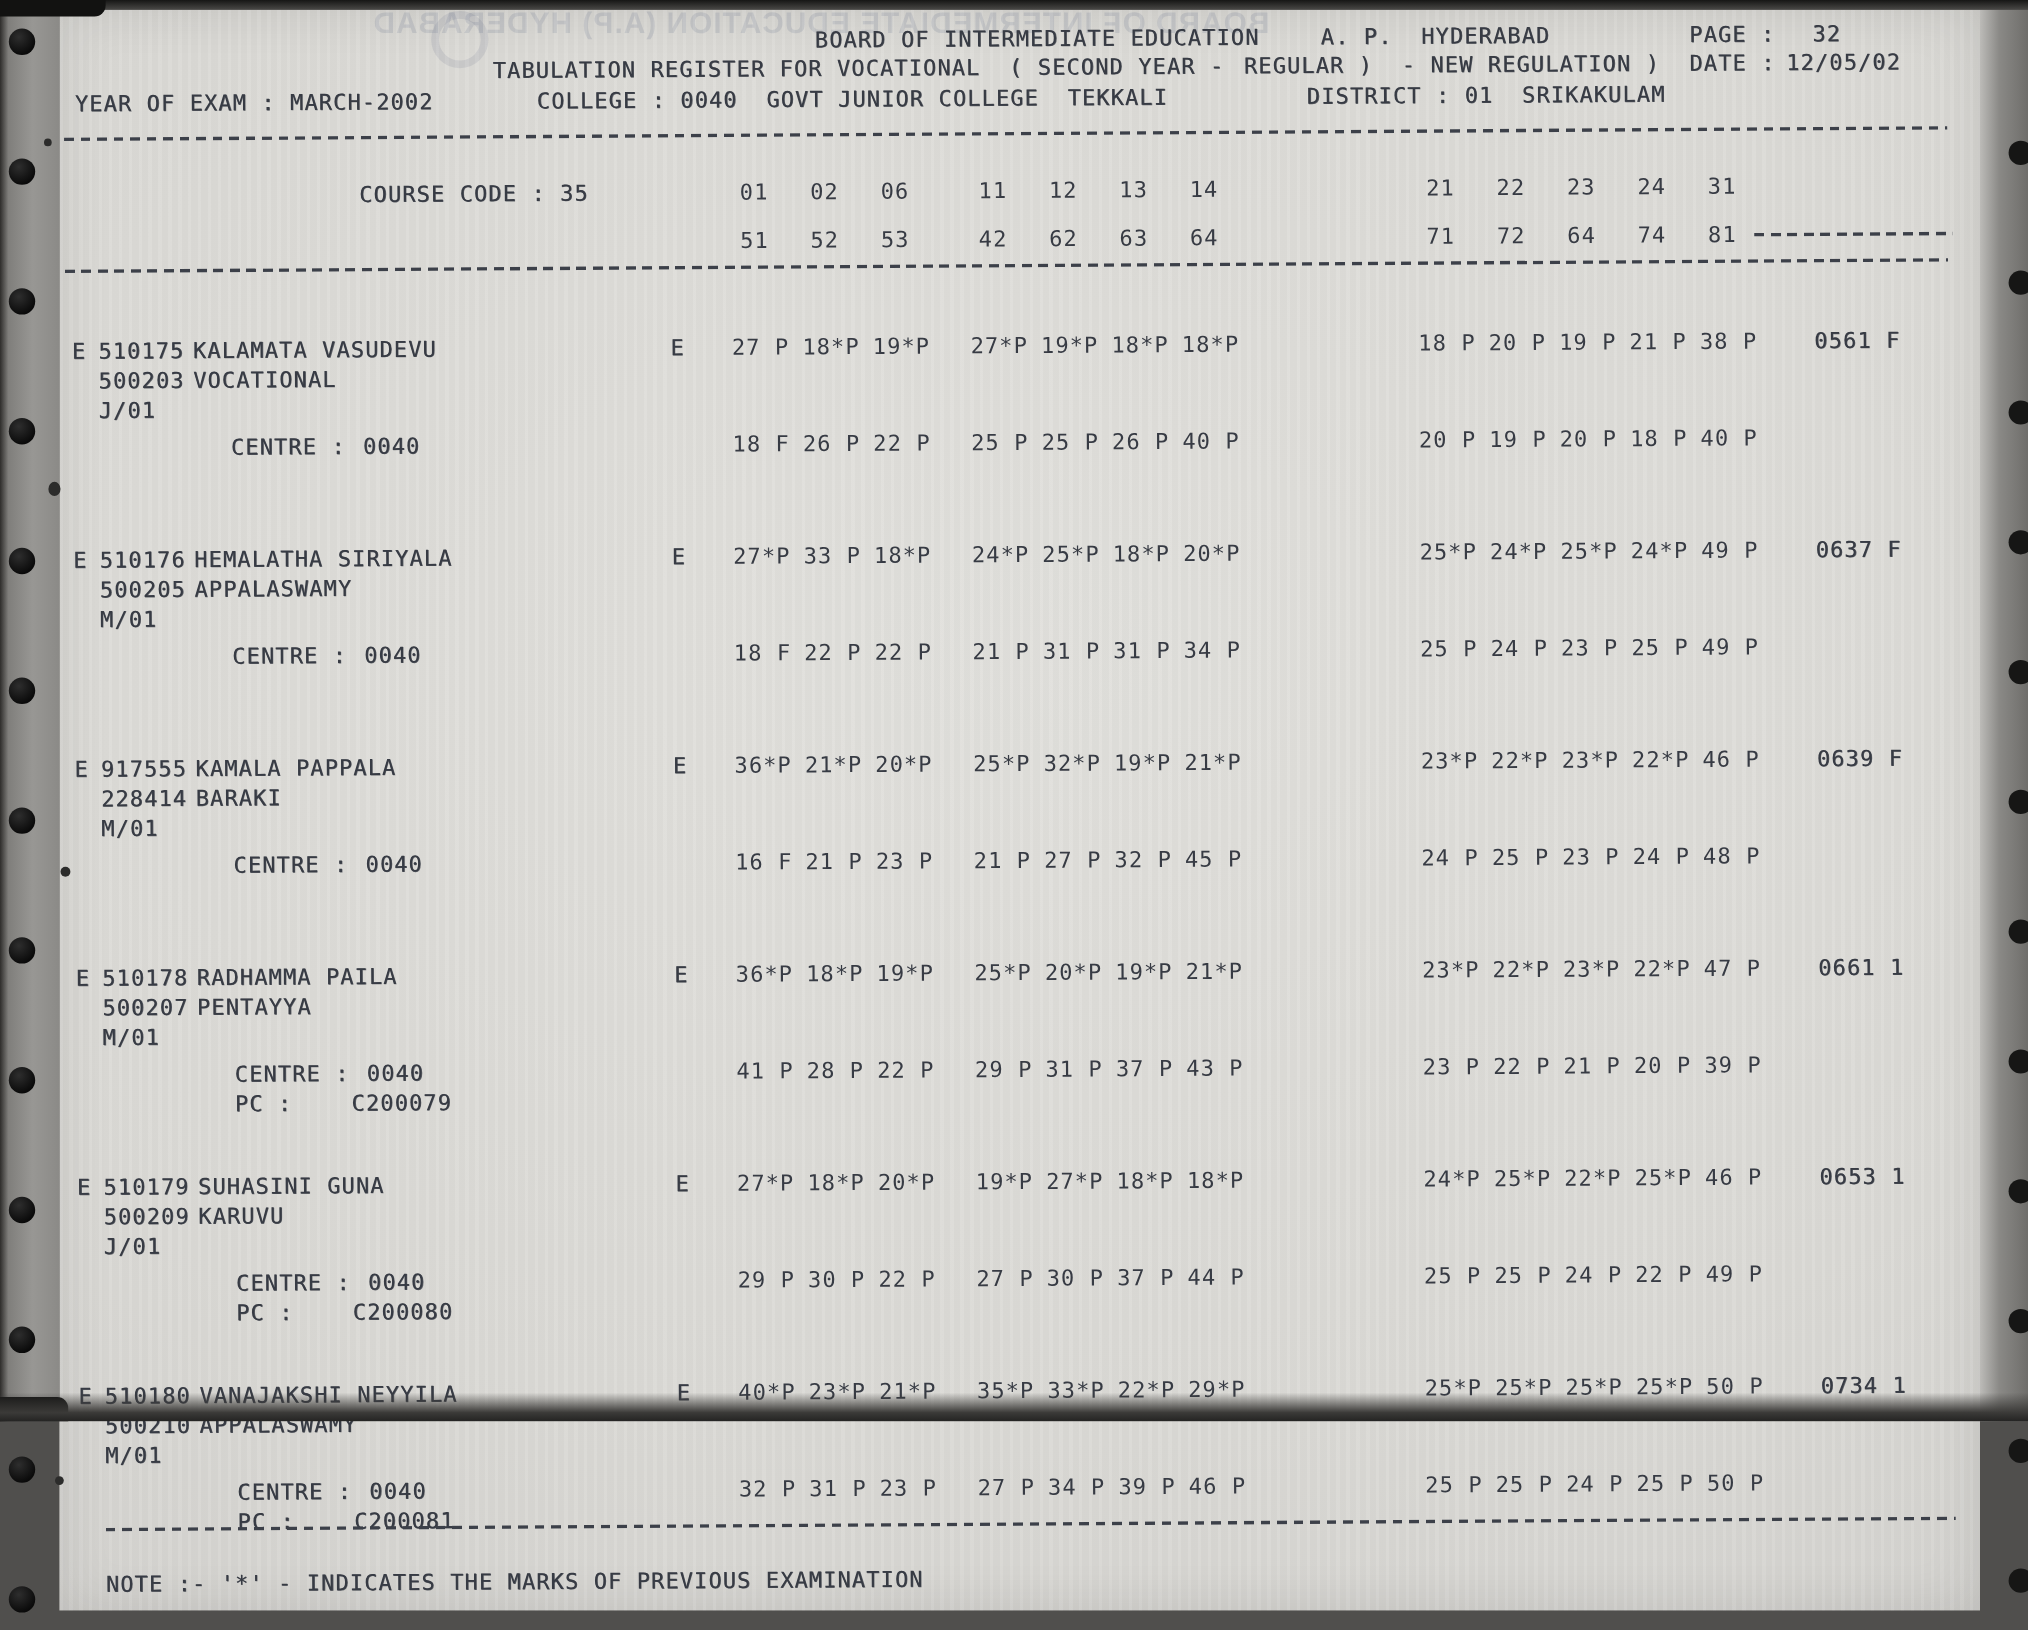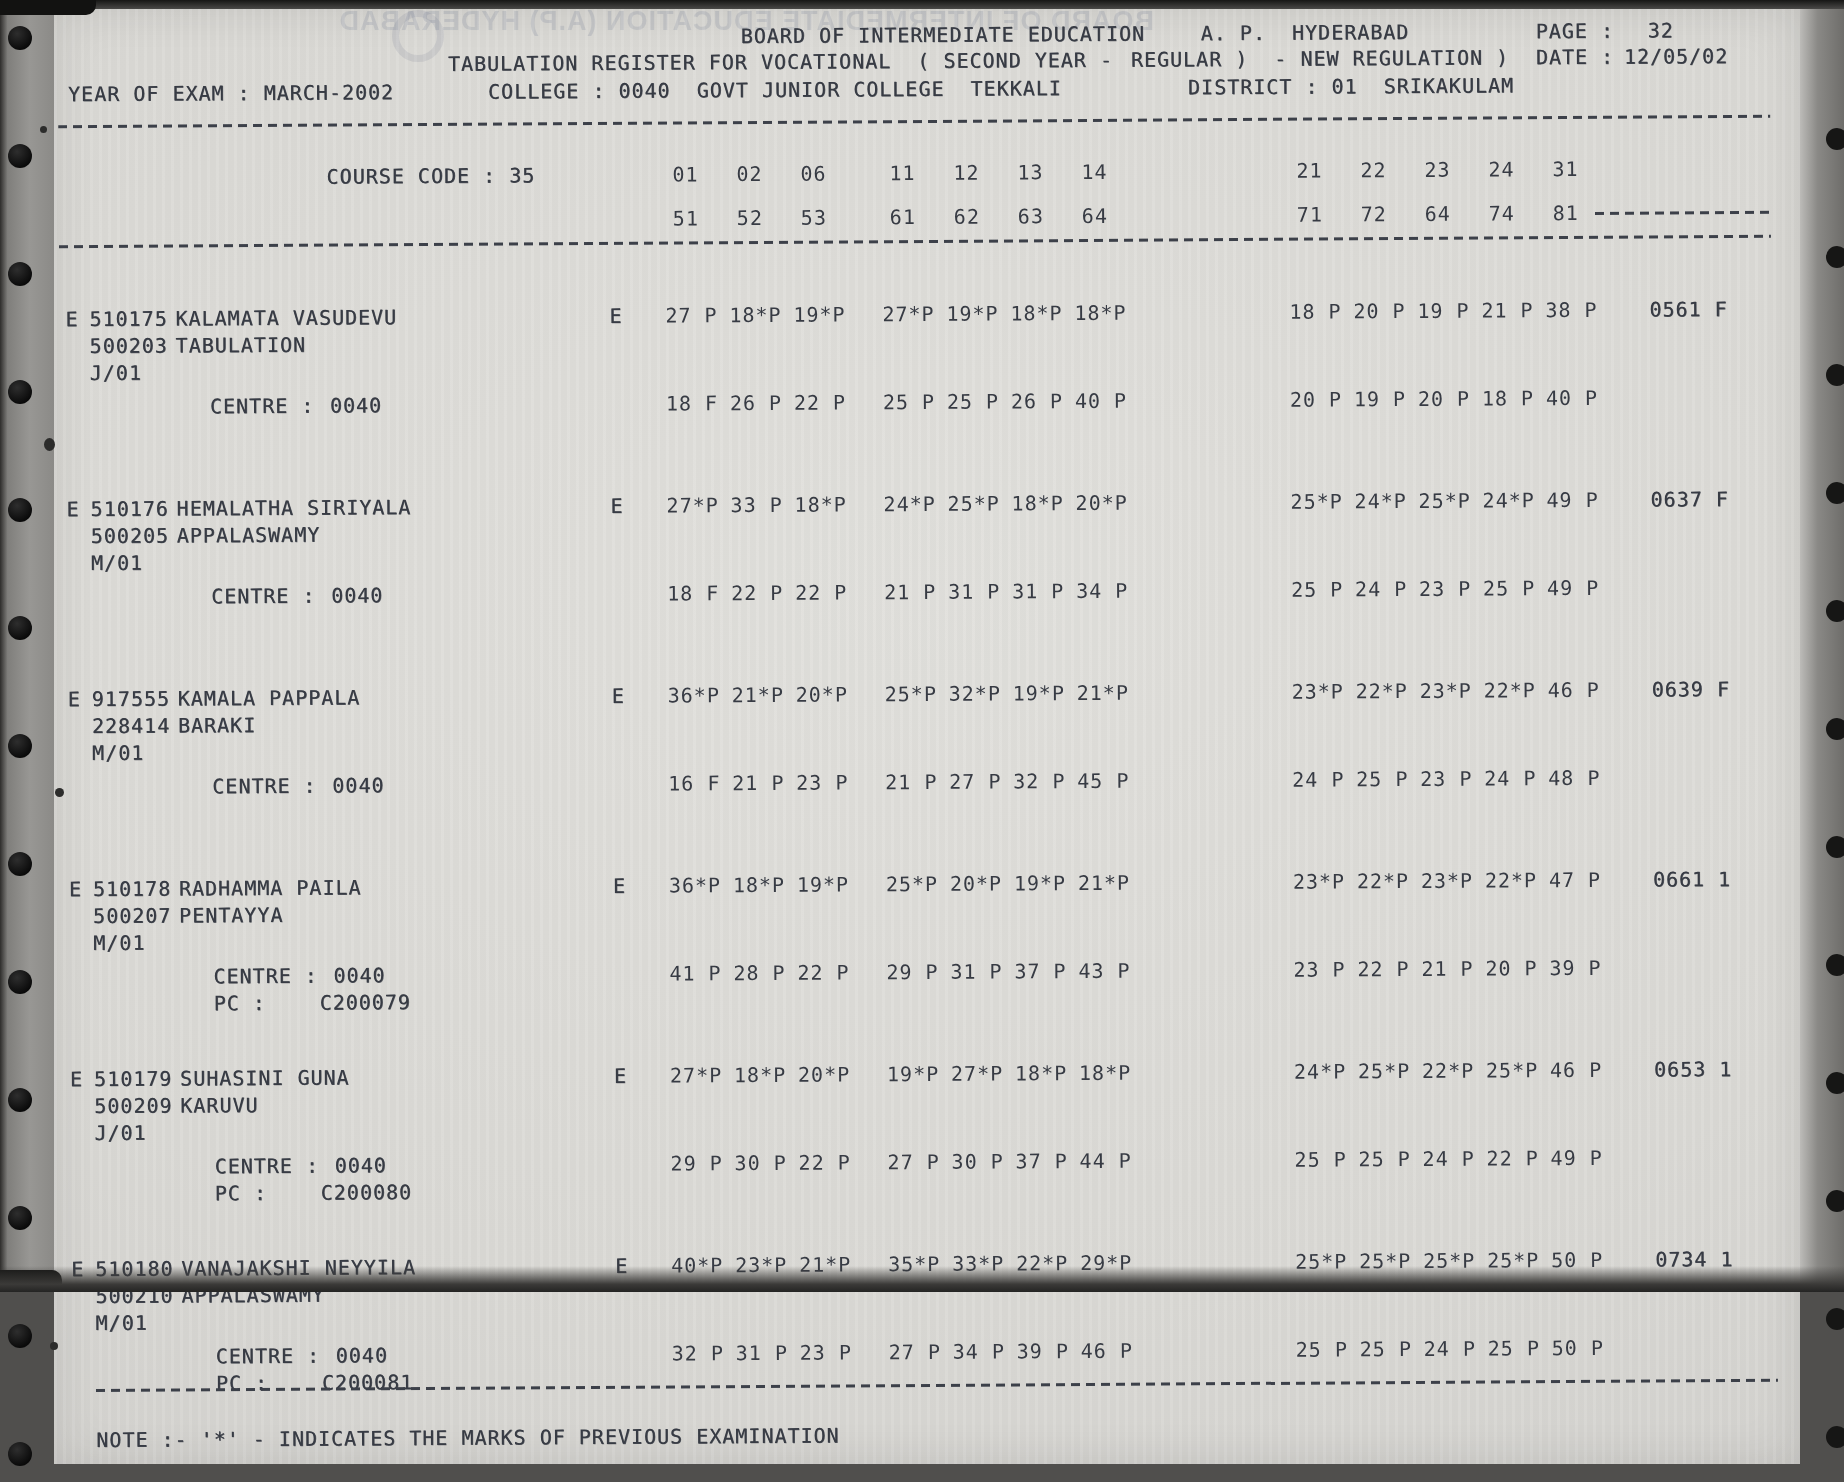--- a/index.html
+++ b/index.html
@@ -112,21 +112,21 @@
         <span>23</span>
         <span>24</span>
         <span>31</span>
       </div>
     <div class="g hg1" style="top:206px">
         <span>51</span>
         <span>52</span>
         <span>53</span>
       </div>
     <div class="g hg2" style="top:206px">
-        <span>61</span>
+        <span>42</span>
         <span>62</span>
         <span>63</span>
         <span>64</span>
       </div>
     <div class="g hg3" style="top:206px">
         <span>71</span>
         <span>72</span>
         <span>64</span>
         <span>74</span>
         <span>81</span>
@@ -134,21 +134,21 @@
     <div class="dash" style="left:1598px;top:216px;width:180px"></div>
 
     <div class="dash" style="left:62px;top:240px;width:1712px"></div>
 
     <div id="records">
   <div class="record" style="top: 303px;">
     <span class="t fl">E</span>
     <span class="t rn">510175</span>
     <span class="t nm">KALAMATA VASUDEVU</span>
     <span class="t an">500203</span>
-    <span class="t pn">TABULATION</span>
+    <span class="t pn">VOCATIONAL</span>
     <span class="t cc">J/01</span>
     <span class="t md">E</span>
     <div class="g g1 mr1">
             <span>27 P</span>
             <span>18*P</span>
             <span>19*P</span>
           </div>
     <div class="g g2 mr1">
             <span>27*P</span>
             <span>19*P</span>

